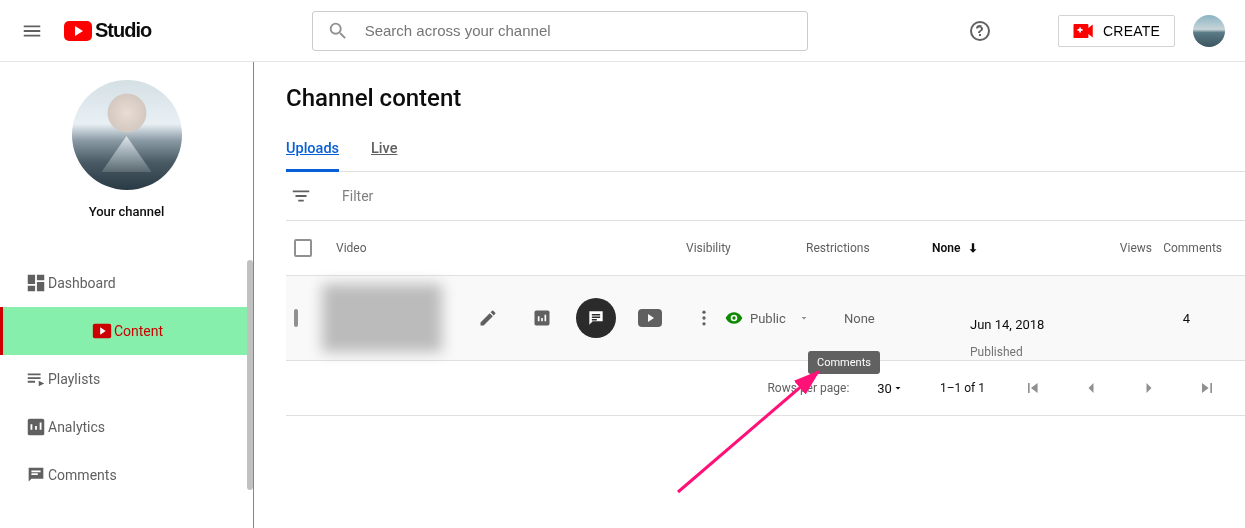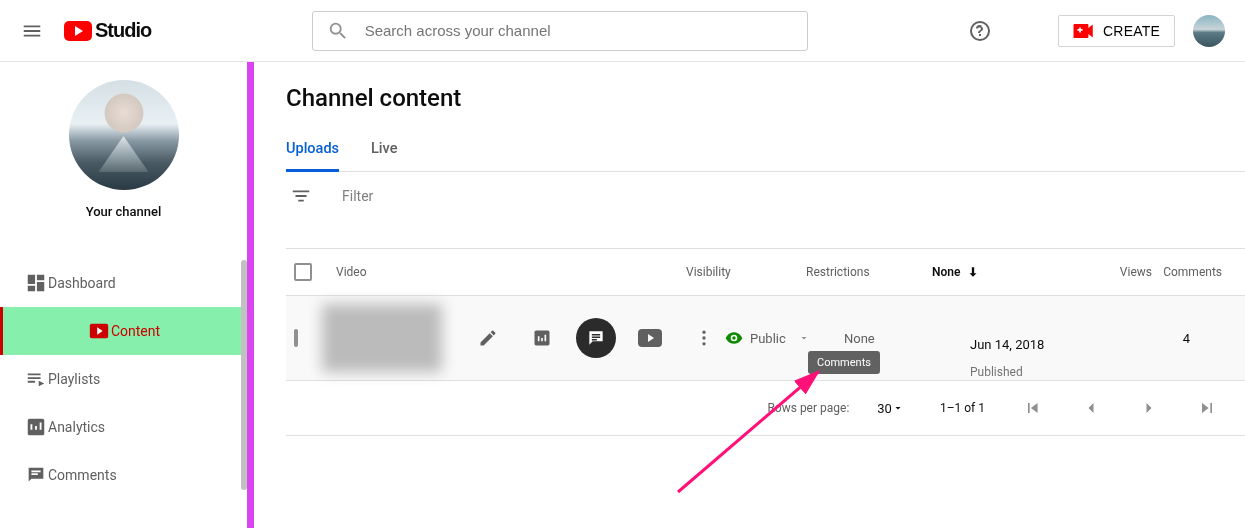--- a/index.html
+++ b/index.html
@@ -17,44 +17,44 @@
 .search-box svg { color: #909090; margin-right: 16px; }
 .search-box input { border: none; outline: none; font-size: 15px; flex: 1; color: #606060; background: transparent; }
 .header-right { display: flex; align-items: center; gap: 18px; }
 .help-icon { color: #606060; cursor: pointer; }
 .create-btn { display: flex; align-items: center; gap: 8px; border: 1px solid #d3d3d3; background: #fff; padding: 7px 14px; border-radius: 2px; cursor: pointer; font-size: 14px; font-weight: 500; letter-spacing: 0.2px; margin-left: 48px; }
 .create-btn .cam-icon { color: #ff0000; }
 .avatar { width: 32px; height: 32px; border-radius: 50%; background: linear-gradient(180deg, #8ab4c4 0%, #c8d4d8 45%, #5a7a85 55%, #3a5560 100%); cursor: pointer; }
 
 
 .main { display: flex; height: calc(528px - 62px); }
-.sidebar { width: 254px; border-right: 7px solid #d946ef; display: flex; flex-direction: column; position: relative; }
+.sidebar { width: 254px; border-right: 1px solid #d946ef; display: flex; flex-direction: column; position: relative; }
 .sidebar-header { display: flex; flex-direction: column; align-items: center; padding: 18px 0 10px; }
 .channel-avatar { width: 110px; height: 110px; border-radius: 50%; background: radial-gradient(circle at 50% 30%, #e8dcd5 0%, #d4c9c0 20%, transparent 21%), linear-gradient(180deg, #d5e0e4 0%, #e8f0f4 40%, #8a9aa5 55%, #4a5a65 75%, #2a3a45 100%); cursor: pointer; position: relative; overflow: hidden; }
 .channel-avatar::before { content:''; position:absolute; bottom:18px; left:50%; transform:translateX(-50%); width:50px; height:36px; background:linear-gradient(180deg,#e0e6ea 0%,#9aa8b0 50%,#5a6870 100%); clip-path: polygon(50% 0, 100% 100%, 0 100%); }
 .channel-name { font-size: 13px; font-weight: 500; margin-top: 14px; color: #0d0d0d; }
 .sidebar-nav { margin-top: 30px; }
 .nav-item { display: flex; align-items: center; height: 48px; padding: 0 24px; cursor: pointer; color: #606060; font-size: 14px; }
 .nav-item.active { color: #cc0000; border-left: 3px solid #cc0000; padding-left: 21px; background: #86efac; justify-content: center; }
 .nav-item .icon { width: 24px; display: flex; align-items: center; justify-content: center; }
 .scroll-indicator { position:absolute; right:0; top:198px; width:6px; height:230px; background:#c1c1c1; border-radius:3px; }
 
 
 .content { flex: 1; padding: 22px 0 0 32px; overflow: hidden; position: relative; }
 .page-title { font-size: 24px; font-weight: 500; margin-bottom: 22px; }
 .tabs { display: flex; gap: 32px; border-bottom: 1px solid #e0e0e0; padding-bottom: 0; }
-.tab { padding: 6px 0 14px; font-size: 14.5px; font-weight: 500; color: #606060; cursor: pointer; position: relative; }
+.tab { padding: 6px 0 14px; font-size: 14.5px; font-weight: 500; color: #606060; cursor: pointer; position: relative; text-decoration: underline; }
 .tab.active { color: #065fd4; }
 .tab.active::after { content: ''; position: absolute; bottom: -1px; left: 0; right: 0; height: 3px; background: #065fd4; }
 
 .filter-row { display: flex; align-items: center; height: 48px; gap: 30px; padding-left: 4px; }
 .filter-icon { color: #606060; }
 .filter-text { color: #808080; font-size: 14px; }
 
-.table-header { display: flex; align-items: center; height: 48px; border-top: 1px solid #e0e0e0; border-bottom: 1px solid #e0e0e0; padding-left: 4px; margin-top: 28px; }
+.table-header { display: flex; align-items: center; height: 56px; border-top: 1px solid #e0e0e0; border-bottom: 1px solid #e0e0e0; padding-left: 4px; }
 .checkbox { width: 18px; height: 18px; border: 2px solid #909090; border-radius: 2px; cursor: pointer; margin: 0 24px 0 4px; }
 .th { font-size: 12px; color: #606060; }
 .th.video { flex: 0 0 350px; }
 .th.visibility { flex: 0 0 120px; }
 .th.restrictions { flex: 0 0 126px; }
 .th.date { flex: 0 0 140px; font-weight: 600; color: #0d0d0d; display: flex; align-items: center; gap: 6px; }
 .th.views { flex: 0 0 80px; text-align: right; }
 .th.comments { flex: 0 0 70px; text-align: right; }
 
 .table-row { display: flex; align-items: center; height: 84px; padding-left: 4px; background: #f9f9f9; }

